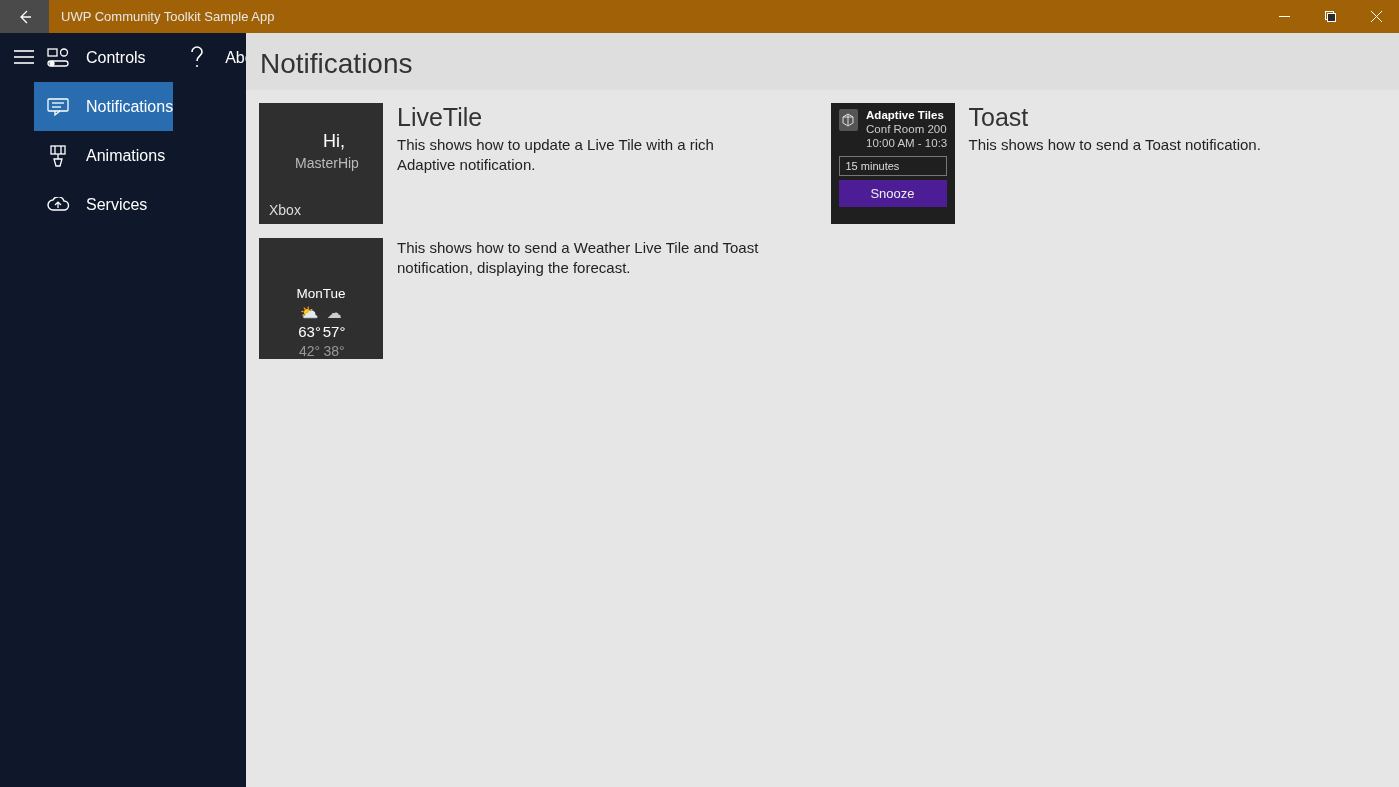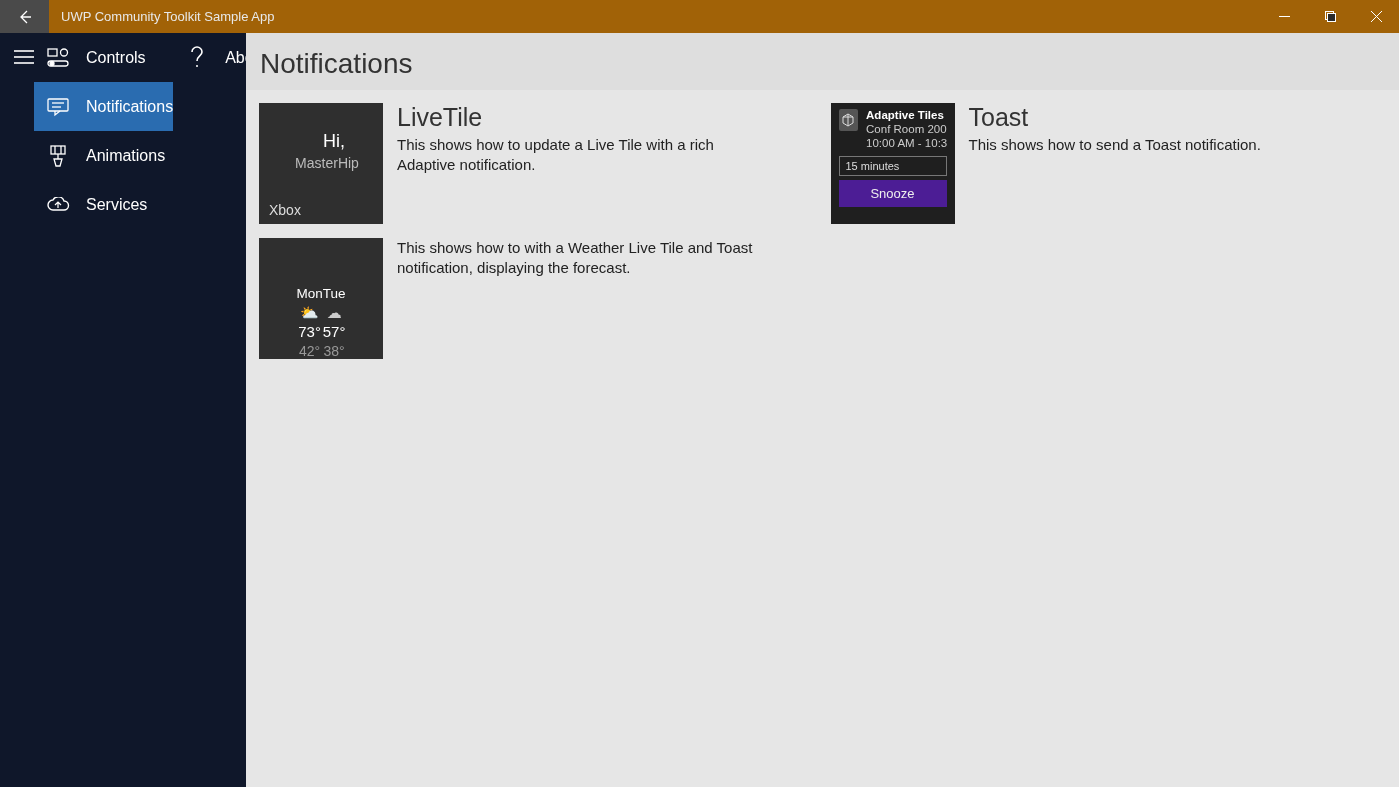--- a/index.html
+++ b/index.html
@@ -217,30 +217,30 @@
           <p>This shows how to send a Toast notification.</p>
         </div>
       </div>
 
       <div class="sample-card">
         <div class="thumb weather-thumb">
           <div class="wt-row">
             <div class="wt-col">
               <div class="day">Mon</div>
               <div class="icon">⛅</div>
-              <div class="hi">73°</div>
+              <div class="hi">63°</div>
               <div class="lo">42°</div>
             </div>
             <div class="wt-col">
               <div class="day">Tue</div>
               <div class="icon">☁</div>
               <div class="hi">57°</div>
               <div class="lo">38°</div>
             </div>
           </div>
         </div>
         <div class="sample-info">
-          <p>This shows how to with a Weather Live Tile and Toast notification, displaying the forecast.</p>
+          <p>This shows how to send a Weather Live Tile and Toast notification, displaying the forecast.</p>
         </div>
       </div>
     </div>
   </div>
 </div>
 
 </body></html>

